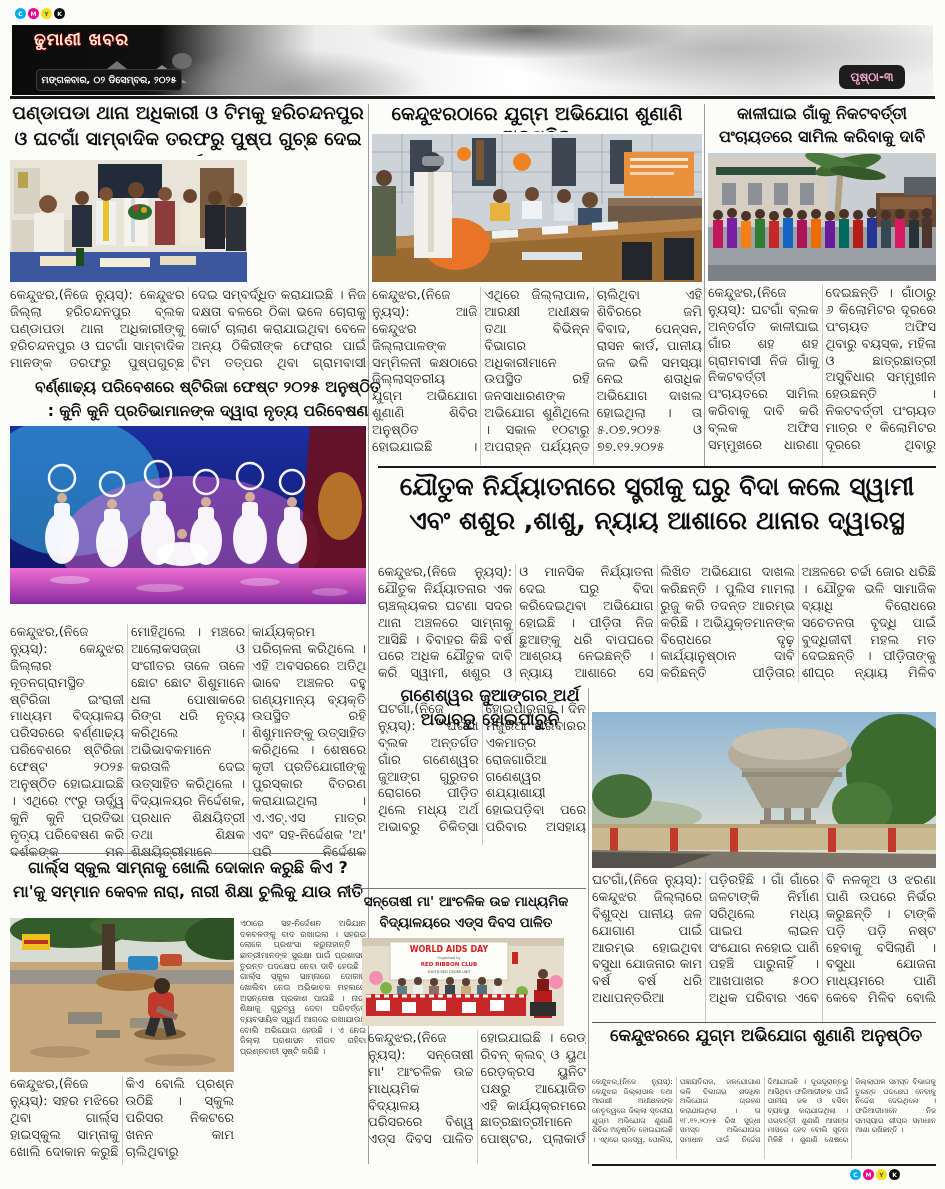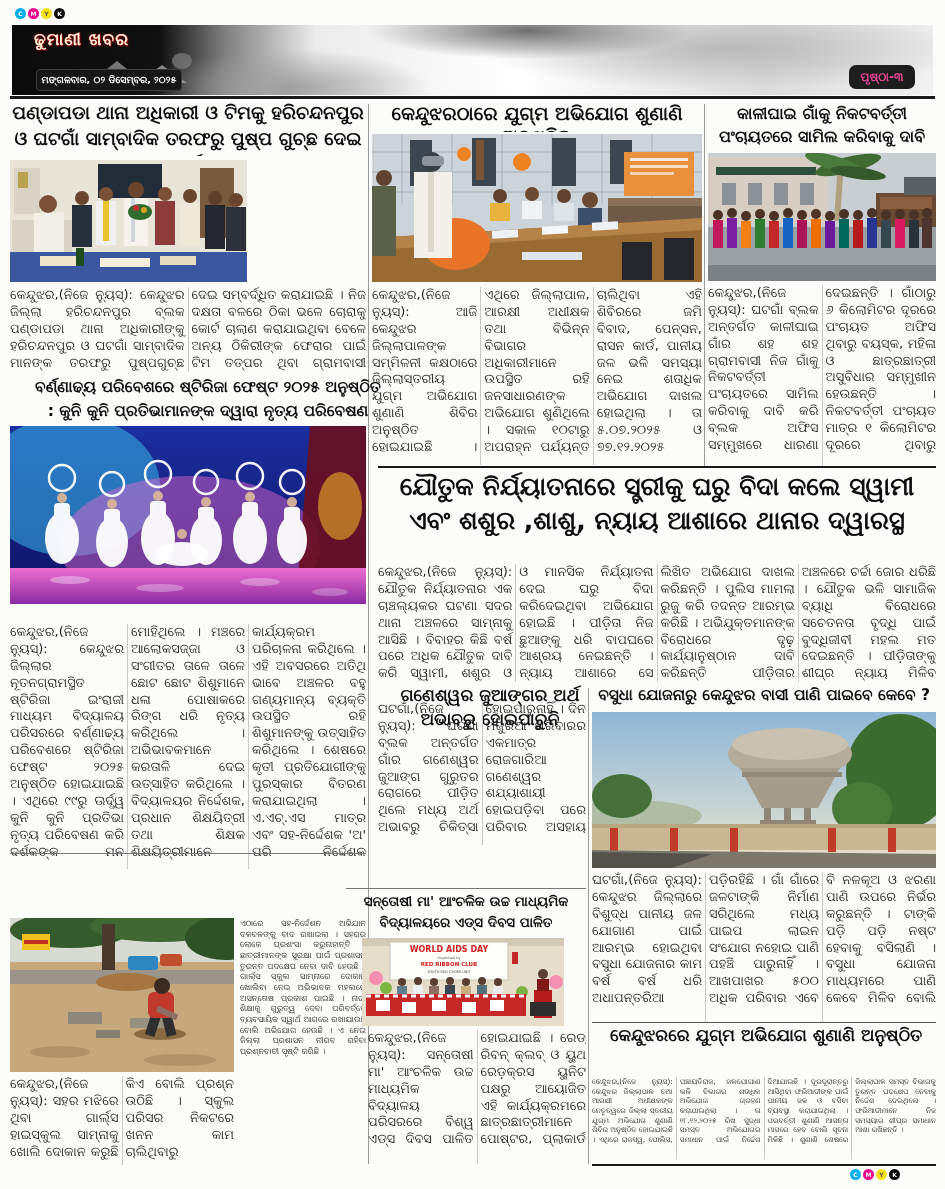--- a/index.html
+++ b/index.html
@@ -22,22 +22,22 @@
       radial-gradient(ellipse 220px 60px at 30% 90%, #9f9f9f 0%, rgba(160,160,160,0) 65%),
       linear-gradient(90deg,#0b0b0b 0%,#101010 16%,#7d7d7d 23%,#ececec 33%,#ffffff 55%,#dddddd 82%,#f2f2f2 100%);}
   #brand{position:absolute;left:22px;top:4px;width:150px;height:26px;color:#ffefd8;
     font-size:17px;font-weight:bold;letter-spacing:1px;
     text-shadow:0 0 2px #c00000,1px 1px 0 #7a0000;}
   #datepill{position:absolute;left:24px;top:44px;width:144px;height:20px;background:#161616;
     border:1px solid #3c3c3c;border-radius:4px;color:#ffffff;font-size:9.5px;font-weight:bold;
     display:flex;align-items:center;justify-content:center;}
   #mast-title{position:absolute;left:250px;top:22px;width:440px;text-align:center;
     font-size:34px;font-weight:800;color:#0a0a0a;text-shadow:1.5px 1.5px 0 #9d9d9d;}
-  #pagepill{position:absolute;right:18px;top:40px;width:66px;height:24px;background:#1d1d1d;
-    border-radius:7px;color:#ec4899;font-size:12px;font-weight:bold;display:flex;align-items:center;justify-content:center;}
+  #pagepill{position:absolute;right:28px;top:40px;width:66px;height:24px;background:#1d1d1d;
+    border-radius:7px;color:#f9a8d4;font-size:12px;font-weight:bold;display:flex;align-items:center;justify-content:center;}
   .cmyk{position:absolute;display:flex;gap:2px;}
   .dot{width:11px;height:11px;border-radius:50%;color:#fff;font-size:6px;font-weight:bold;
     display:flex;align-items:center;justify-content:center;}
   .dc{background:#00aeef}.dm{background:#ec008c}.dy{background:#f7e017;color:#555}.dk{background:#0c0c0c}
   svg{display:block}
 </style>
 </head>
 <body>
 
 <div id="page">
@@ -294,23 +294,20 @@
     <div class="body-txt cols-4">କେନ୍ଦୁଝର,(ନିଜେ ନ୍ୟୁସ୍): ଯୌତୁକ ନିର୍ଯ୍ୟାତନାର ଏକ ଚାଞ୍ଚଲ୍ୟକର ଘଟଣା ସଦର ଥାନା ଅଞ୍ଚଳରେ ସାମ୍ନାକୁ ଆସିଛି । ବିବାହର କିଛି ବର୍ଷ ପରେ ଅଧିକ ଯୌତୁକ ଦାବି କରି ସ୍ୱାମୀ, ଶଶୁର ଓ ଶାଶୁ ମିଶି ସ୍ତ୍ରୀକୁ ଶାରୀରିକ ଓ ମାନସିକ ନିର୍ଯ୍ୟାତନା ଦେଇ ଘରୁ ବିଦା କରିଦେଇଥିବା ଅଭିଯୋଗ ହୋଇଛି । ପୀଡ଼ିତା ନିଜ ଛୁଆଙ୍କୁ ଧରି ବାପଘରେ ଆଶ୍ରୟ ନେଇଛନ୍ତି । ନ୍ୟାୟ ଆଶାରେ ସେ ଥାନାର ଦ୍ୱାରସ୍ଥ ହୋଇ ଲିଖିତ ଅଭିଯୋଗ ଦାଖଲ କରିଛନ୍ତି । ପୁଲିସ ମାମଲା ରୁଜୁ କରି ତଦନ୍ତ ଆରମ୍ଭ କରିଛି । ଅଭିଯୁକ୍ତମାନଙ୍କ ବିରୋଧରେ ଦୃଢ଼ କାର୍ଯ୍ୟାନୁଷ୍ଠାନ ଦାବି କରିଛନ୍ତି ପୀଡ଼ିତାର ପରିବାର । ଘଟଣାକୁ ନେଇ ଅଞ୍ଚଳରେ ଚର୍ଚ୍ଚା ଜୋର ଧରିଛି । ଯୌତୁକ ଭଳି ସାମାଜିକ ବ୍ୟାଧି ବିରୋଧରେ ସଚେତନତା ବୃଦ୍ଧି ପାଇଁ ବୁଦ୍ଧିଜୀବୀ ମହଲ ମତ ଦେଇଛନ୍ତି । ପୀଡ଼ିତାଙ୍କୁ ଶୀଘ୍ର ନ୍ୟାୟ ମିଳିବ ବୋଲି ଥାନା ଅଧିକାରୀ ପ୍ରତିଶ୍ରୁତି ଦେଇଛନ୍ତି । ଘଟଣାର ପୂର୍ଣ୍ଣାଙ୍ଗ ତଦନ୍ତ ପରେ ଦୋଷୀଙ୍କୁ ଗିରଫ କରାଯିବ ବୋଲି ସୂଚନା ମିଳିଛି ।</div>
   </section>
 
   <section class="sec" style="left:378px;top:684px;width:208px;height:48px;">
     <h2 class="hl" style="font-size:17px;line-height:1.4;margin-left:16px;">ଗଣେଶ୍ୱର ଜୁଆଙ୍ଗର ଅର୍ଥ ଅଭାବରୁ ହୋଇପାରୁନି ଚିକିତ୍ସା</h2>
   </section>
   <section class="sec" style="left:378px;top:701px;width:208px;height:144px;">
     <div class="body-txt cols-2">ଘଟଗାଁ,(ନିଜେ ନ୍ୟୁସ୍): ଘଟଗାଁ ବ୍ଲକ ଅନ୍ତର୍ଗତ ଗାଁର ଗଣେଶ୍ୱର ଜୁଆଙ୍ଗ ଗୁରୁତର ରୋଗରେ ପୀଡ଼ିତ ଥିଲେ ମଧ୍ୟ ଅର୍ଥ ଅଭାବରୁ ଚିକିତ୍ସା ହୋଇପାରୁନାହିଁ । ଦିନ ମଜୁରିଆ ପରିବାରର ଏକମାତ୍ର ରୋଜଗାରିଆ ଗଣେଶ୍ୱର ଶଯ୍ୟାଶାୟୀ ହୋଇପଡ଼ିବା ପରେ ପରିବାର ଅସହାୟ ଅବସ୍ଥାରେ ପଡ଼ିଛି । ସରକାରୀ ସହାୟତା ପାଇଁ ଆବେଦନ କରିଥିଲେ ମଧ୍ୟ ଏଯାବତ୍ କୌଣସି ସୁରାହା ମିଳିନାହିଁ । ଦାନଶୀଳ ବ୍ୟକ୍ତି ତଥା ଜିଲ୍ଲା ପ୍ରଶାସନ ସାହାଯ୍ୟର ହାତ ବଢ଼ାଇବାକୁ ପରିବାର ପକ୍ଷରୁ ନିବେଦନ କରାଯାଇଛି । ଚିକିତ୍ସା ପାଇଁ ବିପୁଳ ଅର୍ଥ ଆବଶ୍ୟକ ଥିବାରୁ ଗ୍ରାମବାସୀ ମଧ୍ୟ ସହଯୋଗର ହାତ ବଢ଼ାଇଛନ୍ତି ।</div>
   </section>
 
-  <section class="sec" style="left:592px;top:686px;width:344px;height:24px;">
-    <h2 class="hl" style="font-size:15.5px;">ବସୁଧା ଯୋଜନାରୁ କେନ୍ଦୁଝର ବାସୀ ପାଣି ପାଇବେ କେବେ ?</h2>
-  </section>
   <svg class="sec" style="left:592px;top:712px;" width="344" height="156" viewBox="0 0 344 156">
     <defs>
       <linearGradient id="sky" x1="0" y1="0" x2="0" y2="1">
         <stop offset="0" stop-color="#8fb6d6"></stop>
           <stop offset=".7" stop-color="#cfd8d2"></stop>
           <stop offset="1" stop-color="#e9e2c4"></stop>
       </linearGradient>
     </defs>
     <rect width="344" height="156" fill="url(#sky)"></rect>
     <ellipse cx="40" cy="104" rx="70" ry="16" fill="#aebda4"></ellipse>
@@ -335,20 +332,23 @@
       <rect x="296" y="114" width="8" height="26" fill="#c23b2a"></rect>
     <rect x="0" y="112" width="344" height="4" fill="#b8a67e"></rect>
     <polygon points="0,138 344,142 344,156 0,156" fill="#7d776b"></polygon>
     <polygon points="0,140 120,142 80,156 0,156" fill="#55524b"></polygon>
   </svg>
   <section class="sec" style="left:592px;top:872px;width:344px;height:150px;">
     <div class="body-txt cols-3">ଘଟଗାଁ,(ନିଜେ ନ୍ୟୁସ୍): କେନ୍ଦୁଝର ଜିଲ୍ଲାରେ ବିଶୁଦ୍ଧ ପାନୀୟ ଜଳ ଯୋଗାଣ ପାଇଁ ଆରମ୍ଭ ହୋଇଥିବା ବସୁଧା ଯୋଜନାର କାମ ବର୍ଷ ବର୍ଷ ଧରି ଅଧାପନ୍ତରିଆ ପଡ଼ିରହିଛି । ଗାଁ ଗାଁରେ ଜଳଟାଙ୍କି ନିର୍ମାଣ ସରିଥିଲେ ମଧ୍ୟ ପାଇପ ଲାଇନ ସଂଯୋଗ ନହୋଇ ପାଣି ପହଞ୍ଚି ପାରୁନାହିଁ । ଆଖପାଖର ୫୦୦ ଅଧିକ ପରିବାର ଏବେ ବି ନଳକୂଅ ଓ ଝରଣା ପାଣି ଉପରେ ନିର୍ଭର କରୁଛନ୍ତି । ଟାଙ୍କି ପଡ଼ି ପଡ଼ି ନଷ୍ଟ ହେବାକୁ ବସିଲାଣି । ବସୁଧା ଯୋଜନା ମାଧ୍ୟମରେ ପାଣି କେବେ ମିଳିବ ବୋଲି ଗ୍ରାମବାସୀ ପ୍ରଶ୍ନ କରିଛନ୍ତି । ଏ ନେଇ ବିଭାଗୀୟ ଅଧିକାରୀଙ୍କୁ ଯୋଗାଯୋଗ କରିବାରୁ ଶୀଘ୍ର କାମ ସରିବ ବୋଲି କୁହାଯାଇଛି । ଗ୍ରୀଷ୍ମ ଋତୁ ପୂର୍ବରୁ ଜଳ ଯୋଗାଣ ଆରମ୍ଭ ନହେଲେ ଆନ୍ଦୋଳନ କରାଯିବ ବୋଲି ଗ୍ରାମବାସୀ ଚେତାବନୀ ଦେଇଛନ୍ତି ।</div>
   </section>
 
   <div class="hrule" style="left:10px;top:853px;width:356px;height:1px;background:#777;"></div>
+  <section class="sec" style="left:10px;top:856px;width:356px;height:58px;">
+    <h2 class="hl" style="font-size:16px;line-height:1.5;">ଗାର୍ଲ୍ସ ସ୍କୁଲ ସାମ୍ନାକୁ ଖୋଲି ଦୋକାନ କରୁଛି କିଏ ? ମା'କୁ ସମ୍ମାନ କେବଳ ନାରା, ନାରୀ ଶିକ୍ଷା ଚୁଲିକୁ ଯାଉ ନୀତି</h2>
+  </section>
   <svg class="sec" style="left:10px;top:918px;" width="224" height="154" viewBox="0 0 224 154">
     <rect width="224" height="154" fill="#c7a87c"></rect>
     <rect x="0" y="0" width="224" height="44" fill="#d7dbd2"></rect>
     <ellipse cx="60" cy="12" rx="60" ry="18" fill="#355a2b"></ellipse>
       <ellipse cx="150" cy="8" rx="70" ry="16" fill="#3f6833"></ellipse>
       <ellipse cx="215" cy="20" rx="40" ry="22" fill="#2e5226"></ellipse>
     <rect x="92" y="6" width="13" height="60" fill="#4a3a2c"></rect>
     <rect x="12" y="16" width="28" height="16" fill="#f0c020"></rect>
       <rect x="14" y="22" width="24" height="4" fill="#c03020"></rect>
     <rect x="118" y="38" width="30" height="14" rx="3" fill="#2e86c1"></rect>

